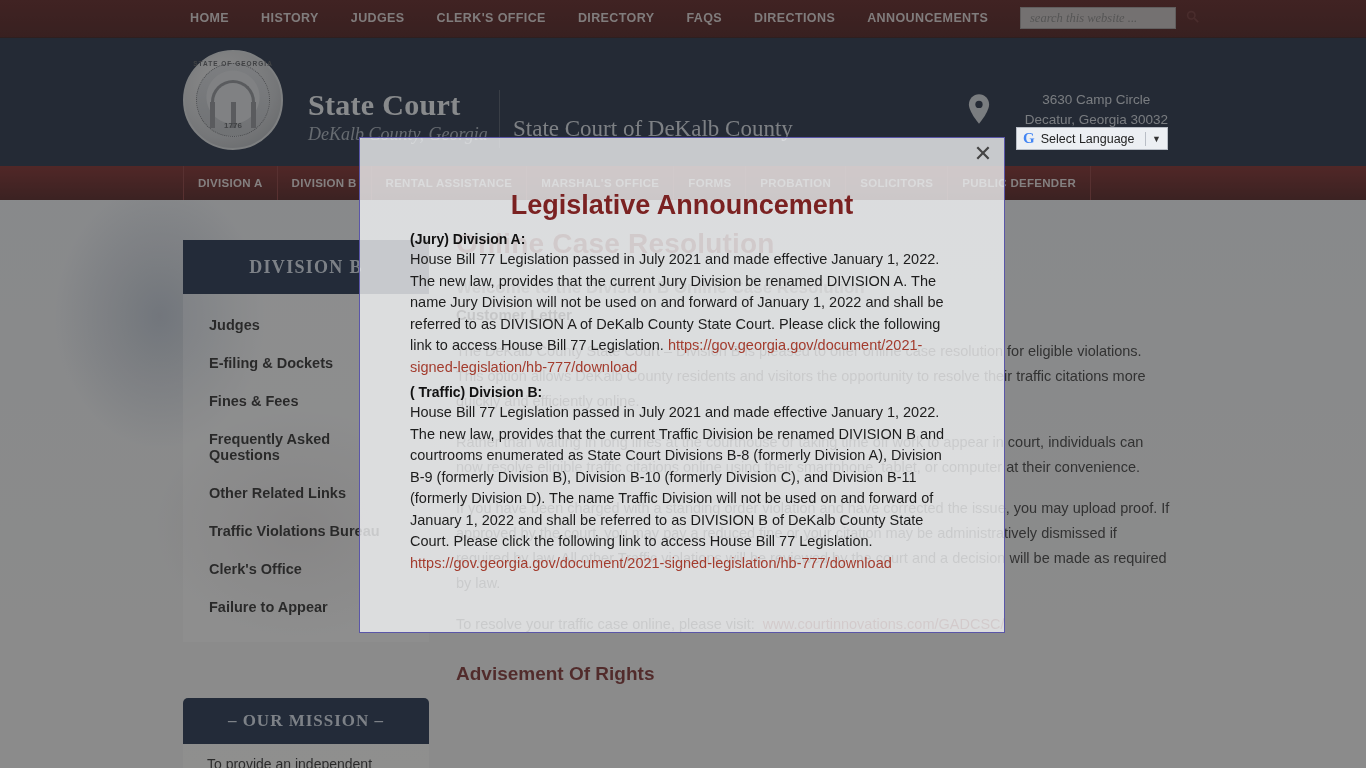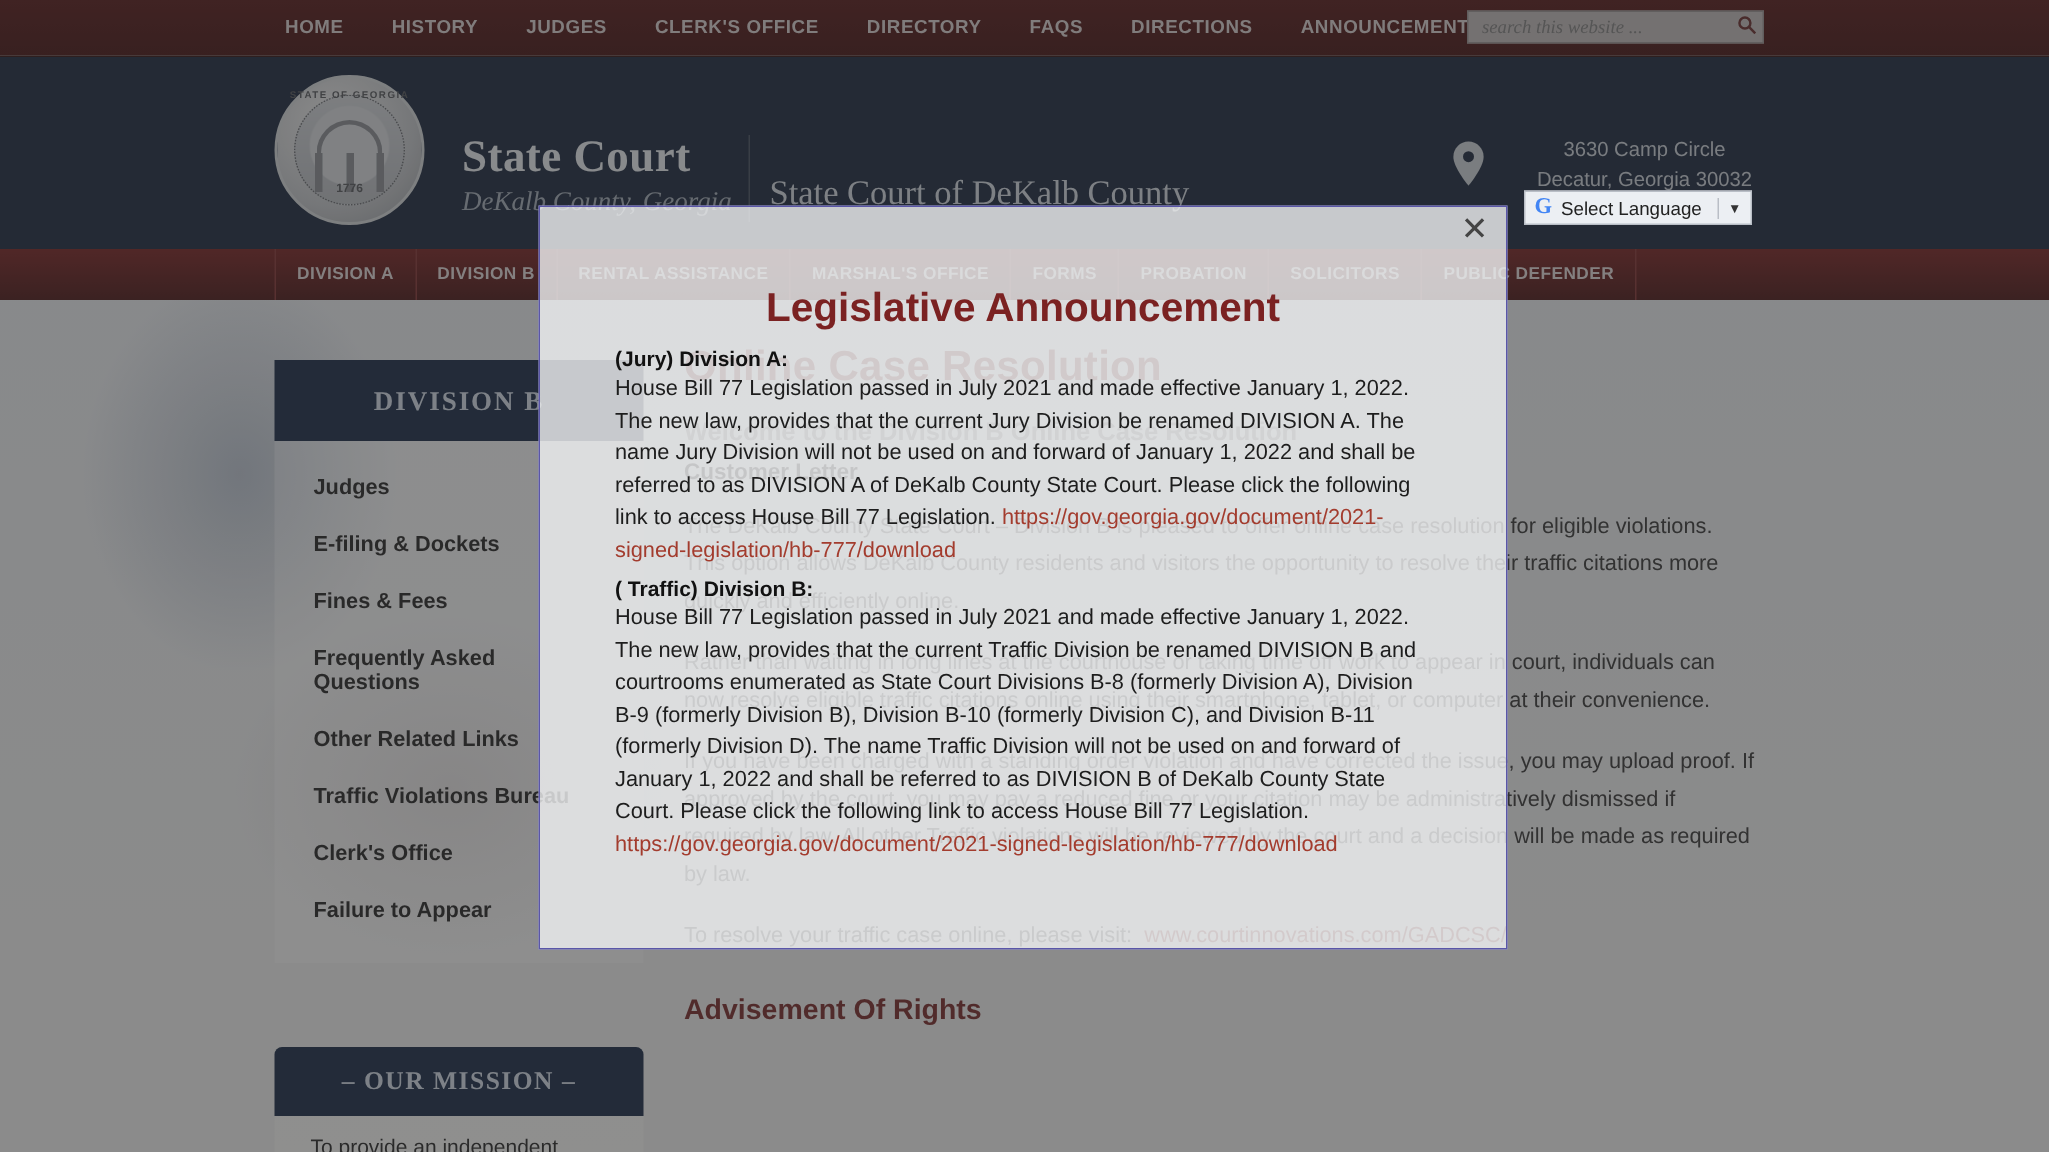--- a/index.html
+++ b/index.html
@@ -27,21 +27,21 @@
     position: absolute; left: 0; top: 0; width: 1366px; height: 38px;
     background: linear-gradient(#4a0d0d, #3a0808);
     border-bottom: 1px solid #250505;
   }
   .topnav { position: absolute; left: 190px; top: 11px; display: flex; gap: 32px; }
   .topnav a {
     color: #cfc6c6; font-size: 12.5px; font-weight: bold; letter-spacing: .4px;
     text-decoration: none; text-transform: uppercase; white-space: nowrap;
   }
   .searchwrap {
-    position: absolute; right: 190px; top: 7px; width: 198px; height: 22px;
+    position: absolute; right: 190px; top: 7px; width: 156px; height: 22px;
     background: #b7b0b0; border: 1px solid #8f8888; display: flex; align-items: center;
   }
   .searchwrap input {
     flex: 1; border: 0; background: transparent; outline: none;
     font-family: "Liberation Serif", serif; font-style: italic; font-size: 12.5px;
     color: #4a4444; padding-left: 9px;
   }
   .search-ico { width: 22px; color: #5c2020; font-size: 13px; text-align: center; cursor: pointer; }
 
   

